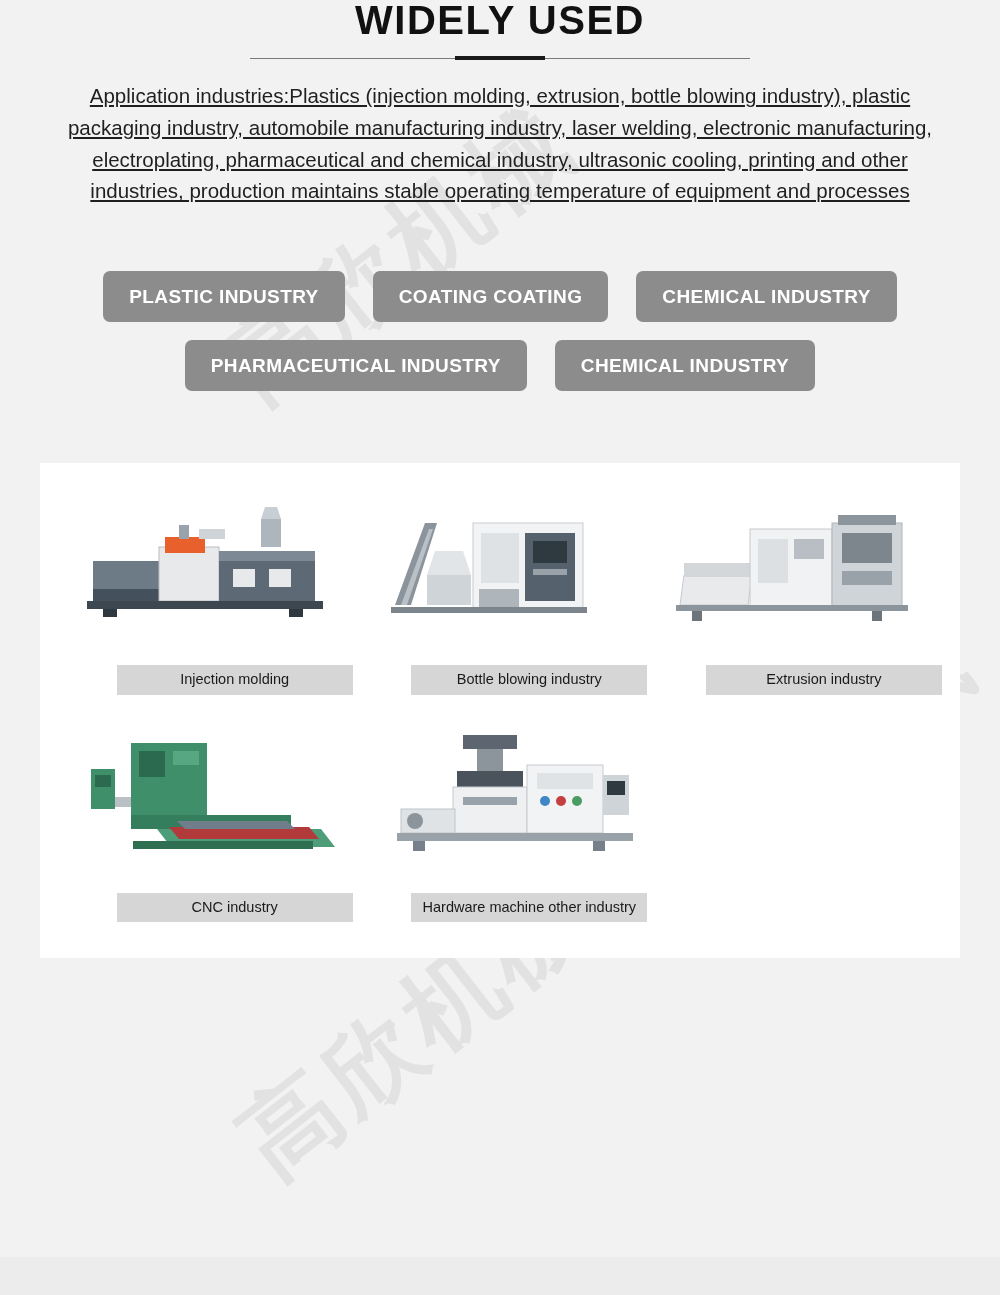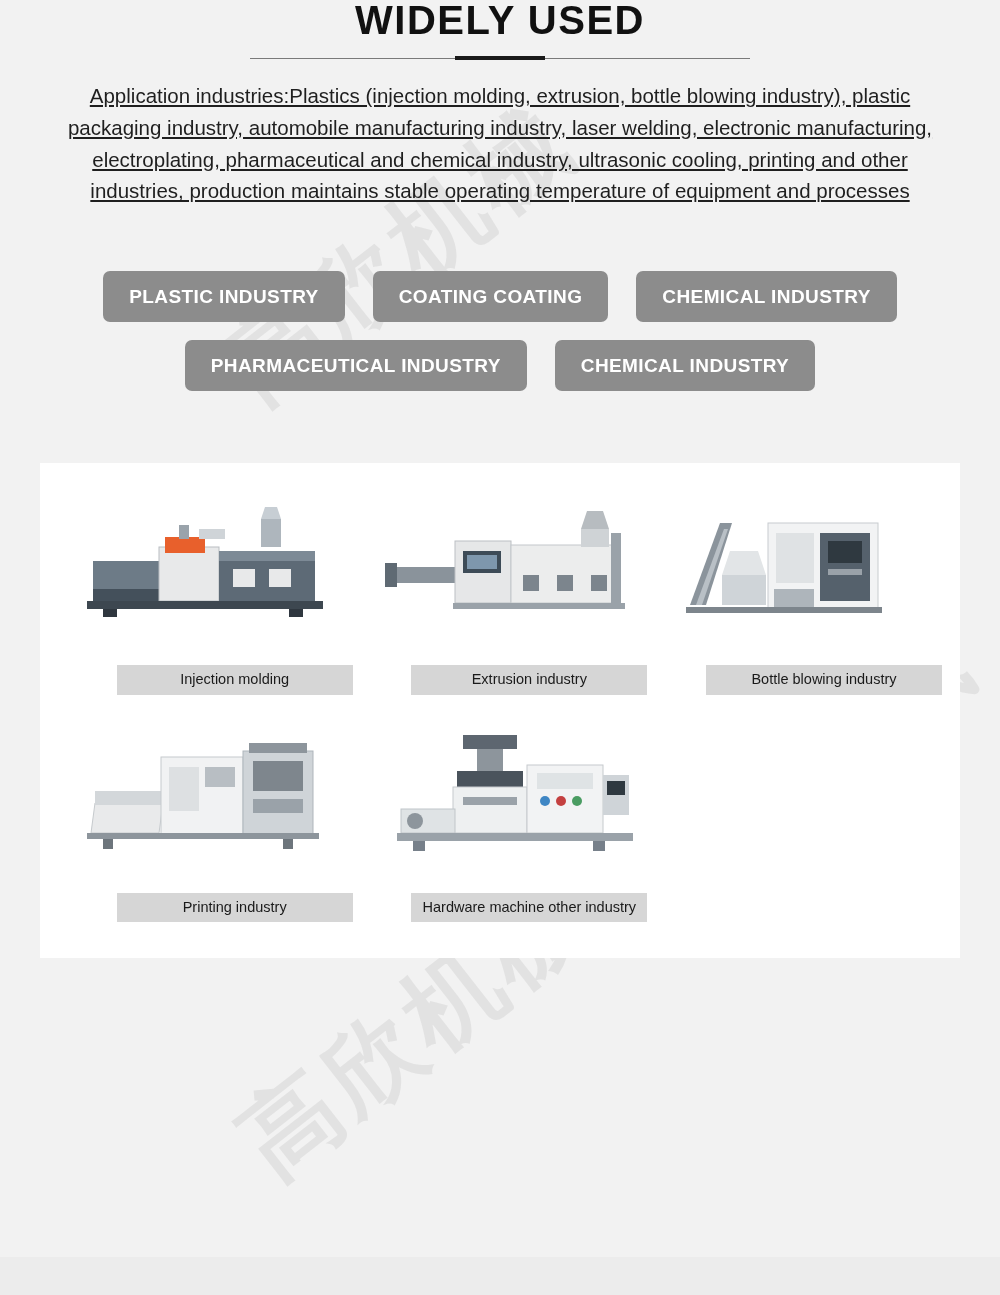--- a/index.html
+++ b/index.html
@@ -201,40 +201,20 @@
           <rect x="188" y="30" width="20" height="28" fill="#aeb6bd"></rect>
           <polygon points="188,30 208,30 204,18 192,18" fill="#c7ced4"></polygon>
           <rect x="14" y="112" width="236" height="8" fill="#3d4750"></rect>
           <rect x="30" y="120" width="14" height="8" fill="#2f373f"></rect>
           <rect x="216" y="120" width="14" height="8" fill="#2f373f"></rect>
         </svg>
       </div>
       <div class="caption">Injection molding</div>
     </div>
 
-    <div class="cell">
-      <div class="thumb">
-        <svg width="280" height="160" viewBox="0 0 280 160">
-          <rect x="18" y="78" width="70" height="16" fill="#8a939b"></rect>
-          <rect x="18" y="74" width="12" height="24" fill="#5f6a73"></rect>
-          <rect x="88" y="52" width="56" height="62" fill="#e6e7e8" stroke="#bcc0c4"></rect>
-          <rect x="96" y="62" width="38" height="22" fill="#3d4b57"></rect>
-          <rect x="100" y="66" width="30" height="14" fill="#7e97ad"></rect>
-          <rect x="144" y="56" width="108" height="58" fill="#eceded" stroke="#c4c8cb"></rect>
-          <rect x="156" y="86" width="16" height="16" fill="#7c858d"></rect>
-          <rect x="190" y="86" width="16" height="16" fill="#7c858d"></rect>
-          <rect x="224" y="86" width="16" height="16" fill="#7c858d"></rect>
-          <rect x="214" y="40" width="28" height="18" fill="#cfd3d6"></rect>
-          <polygon points="214,40 242,40 236,22 220,22" fill="#b7bcc0"></polygon>
-          <rect x="244" y="44" width="10" height="70" fill="#9aa2a9"></rect>
-          <rect x="86" y="114" width="172" height="6" fill="#9aa2a9"></rect>
-        </svg>
-      </div>
-      <div class="caption">Extrusion industry</div>
-    </div>
 
     <div class="cell">
       <div class="thumb">
         <svg width="280" height="160" viewBox="0 0 280 160">
           <polygon points="28,116 58,34 70,34 44,116" fill="#8b949c"></polygon>
           <polygon points="34,116 62,40 66,40 40,116" fill="#b9c0c6"></polygon>
           <rect x="60" y="86" width="44" height="30" fill="#cfd4d8"></rect>
           <polygon points="60,86 104,86 96,62 68,62" fill="#e2e5e7"></polygon>
           <rect x="106" y="34" width="110" height="86" fill="#f2f3f4" stroke="#c8cccf"></rect>
           <rect x="114" y="44" width="38" height="50" fill="#dfe2e4"></rect>
@@ -258,23 +238,41 @@
           <rect x="132" y="50" width="30" height="20" fill="#b8bec3"></rect>
           <rect x="170" y="34" width="70" height="86" fill="#cfd4d8" stroke="#aeb5bb"></rect>
           <rect x="180" y="44" width="50" height="30" fill="#7e868d"></rect>
           <rect x="180" y="82" width="50" height="14" fill="#9aa2a9"></rect>
           <rect x="176" y="26" width="58" height="10" fill="#8d959c"></rect>
           <rect x="14" y="116" width="232" height="6" fill="#8d959c"></rect>
           <rect x="30" y="122" width="10" height="10" fill="#6d757c"></rect>
           <rect x="210" y="122" width="10" height="10" fill="#6d757c"></rect>
         </svg>
       </div>
-      <div class="caption">Printing industry</div>
-    </div>
-
+      <div class="caption">Extrusion industry</div>
+    </div>
+
+    <div class="cell">
+      <div class="thumb">
+        <svg width="280" height="160" viewBox="0 0 280 160">
+          <rect x="18" y="52" width="24" height="40" fill="#3f8f6a"></rect>
+          <rect x="22" y="58" width="16" height="12" fill="#2b6a4e"></rect>
+          <rect x="42" y="80" width="16" height="10" fill="#b9c0c6"></rect>
+          <rect x="58" y="26" width="76" height="72" fill="#3f8f6a"></rect>
+          <rect x="66" y="34" width="26" height="26" fill="#2b6a4e"></rect>
+          <rect x="100" y="34" width="26" height="14" fill="#57a783"></rect>
+          <rect x="58" y="98" width="160" height="14" fill="#357e5d"></rect>
+          <polygon points="84,112 248,112 262,130 98,130" fill="#4e9d79"></polygon>
+          <polygon points="96,110 236,110 246,122 106,122" fill="#b33a3a"></polygon>
+          <polygon points="104,104 214,104 222,112 112,112" fill="#6f7e8a"></polygon>
+          <rect x="60" y="124" width="180" height="8" fill="#2e6e51"></rect>
+        </svg>
+      </div>
+      <div class="caption">CNC industry</div>
+    </div>
 
     <div class="cell">
       <div class="thumb">
         <svg width="280" height="160" viewBox="0 0 280 160">
           <rect x="96" y="18" width="54" height="14" fill="#5d6670"></rect>
           <rect x="110" y="32" width="26" height="22" fill="#8d959c"></rect>
           <rect x="90" y="54" width="66" height="16" fill="#4a535c"></rect>
           <rect x="86" y="70" width="74" height="46" fill="#eef0f1" stroke="#c6cacd"></rect>
           <rect x="96" y="80" width="54" height="8" fill="#9aa2a9"></rect>
           <rect x="160" y="48" width="76" height="68" fill="#f2f3f4" stroke="#c6cacd"></rect>

